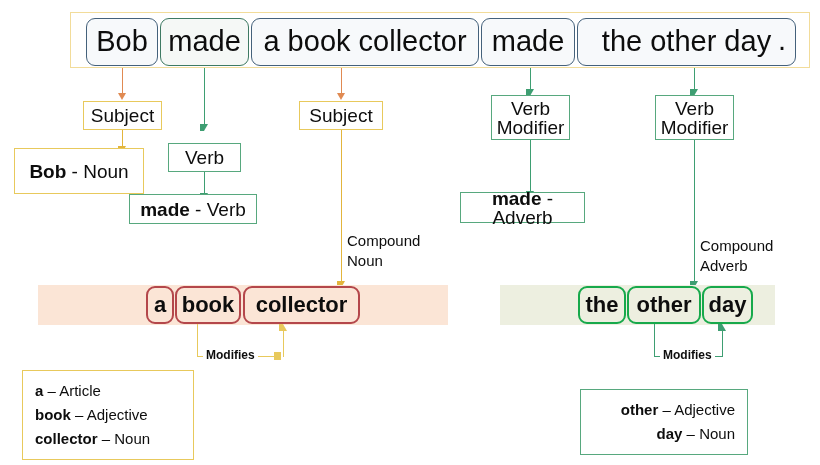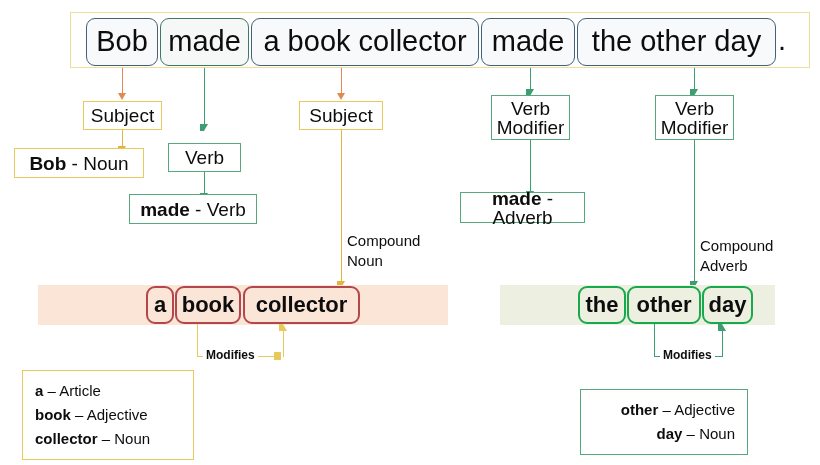--- a/index.html
+++ b/index.html
@@ -81,21 +81,21 @@
 </style>
 </head>
 <body>
 
 <div class="abs" id="sentence-strip" style="border-color: rgb(242, 220, 154);"></div>
 
 <div class="word" id="w0" style="left: 86px; width: 72px;">Bob</div>
 <div class="word greenish" id="w1" style="left: 160px; width: 89px;">made</div>
 <div class="word" id="w2" style="left: 251px; width: 228px;">a book collector</div>
 <div class="word" id="w3" style="left: 481px; width: 94px;">made</div>
-<div class="word" id="w4" style="left: 577px; width: 199px;">the other day</div>
+<div class="word" id="w4" style="left: 577px; width: 219px;">the other day</div>
 <div id="period" class="abs" style="left:778px;">.</div>
 
 <div class="vline o" style="left:122px;top:68px;height:26px;"></div>
 <div class="arrowhead ah-down ah-o" style="left:117.5px;top:93px;"></div>
 
 <div class="vline g" style="left:204px;top:68px;height:57px;"></div>
 <div class="arrowhead ah-down ah-g" style="left:199.5px;top:124px;"></div>
 
 <div class="vline o" style="left:341px;top:68px;height:26px;"></div>
 <div class="arrowhead ah-down ah-o" style="left:336.5px;top:93px;"></div>
@@ -126,21 +126,21 @@
 
 <div class="vline y" style="left:341px;top:130px;height:155px;"></div>
 <div class="arrowhead ah-down ah-y" style="left:336.5px;top:281px;"></div>
 
 <div class="vline g" style="left:530px;top:140px;height:52px;"></div>
 <div class="arrowhead ah-down ah-g" style="left:525.5px;top:191px;"></div>
 
 <div class="vline g" style="left:694px;top:140px;height:145px;"></div>
 <div class="arrowhead ah-down ah-g" style="left:689.5px;top:281px;"></div>
 
-<div class="lbl y" id="box-bob-noun" style="left:14px;top:148px;width:130px;height:30px;">
+<div class="lbl y" id="box-bob-noun" style="left:14px;top:148px;width:130px;height:46px;">
   <span><b>Bob</b><span> - Noun</span></span>
 </div>
 
 <div class="lbl g" id="box-made-verb" style="left:129px;top:194px;width:128px;height:30px;">
   <span><b>made</b><span> - Verb</span></span>
 </div>
 
 <div class="lbl g" id="box-made-adverb" style="left:460px;top:192px;width:125px;height:31px;">
   <span><b>made</b><span> - Adverb</span></span>
 </div>

